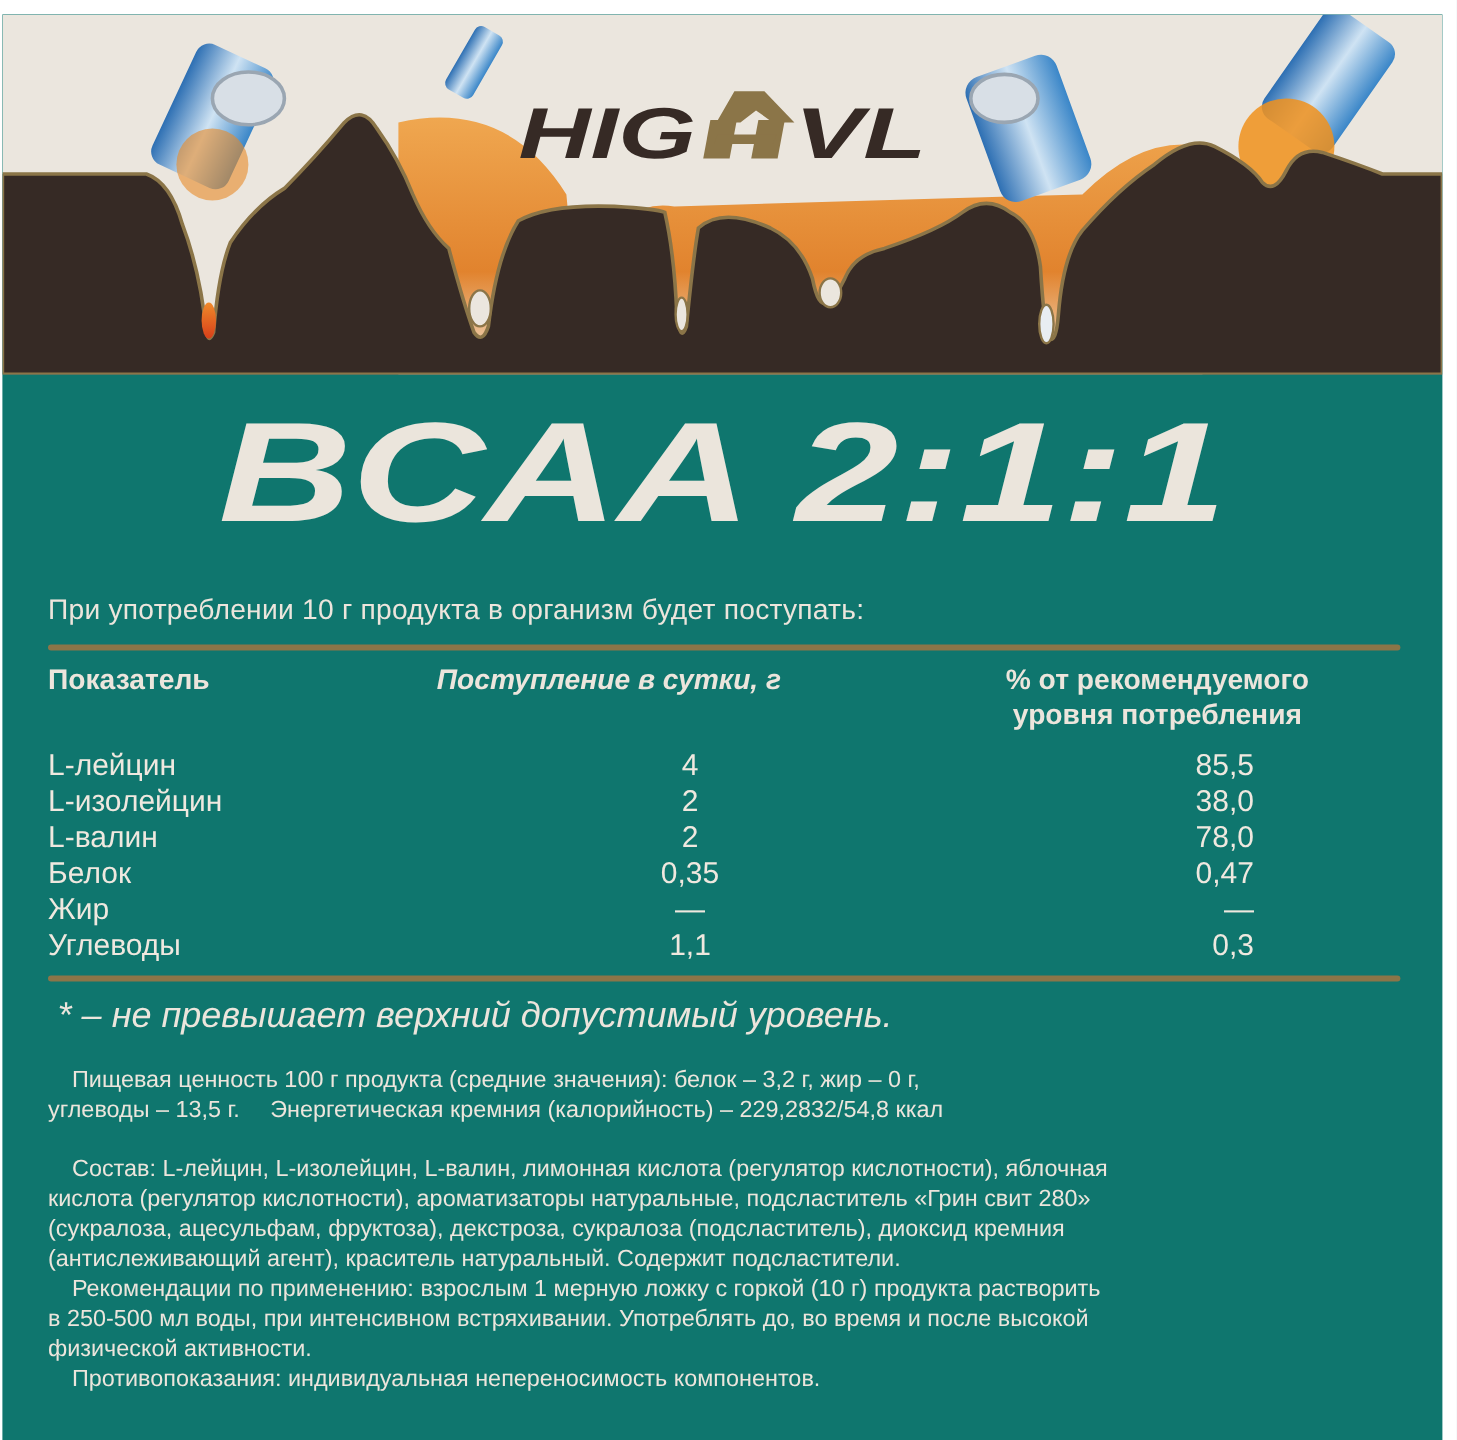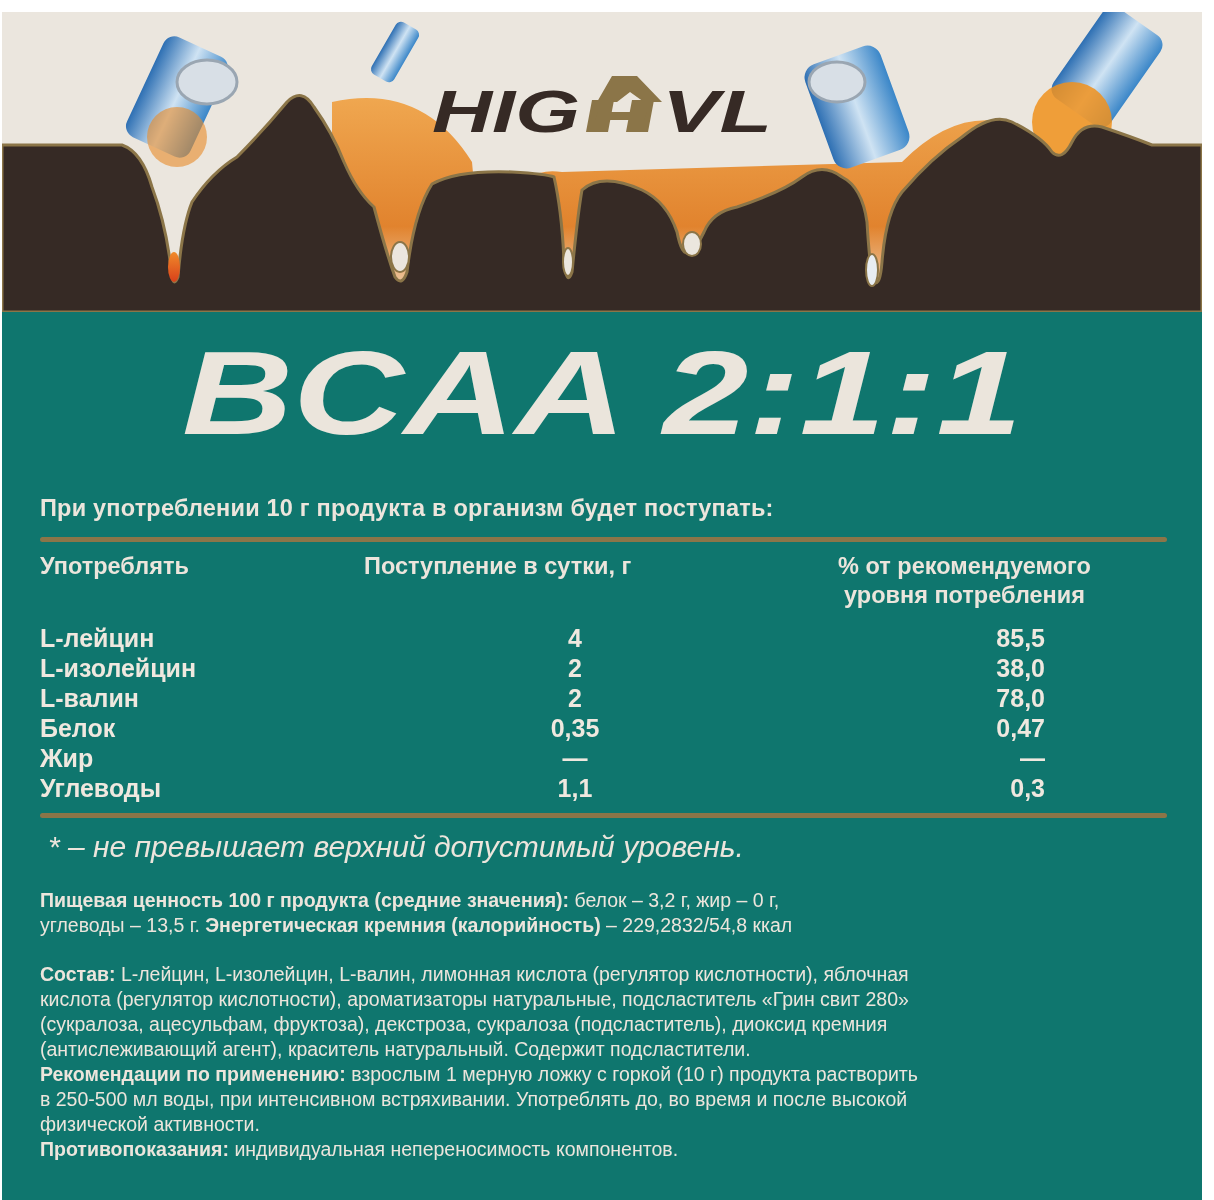--- a/index.html
+++ b/index.html
@@ -3,38 +3,38 @@
 <meta charset="utf-8">
 <style>
   html,body{margin:0;padding:0;background:#ffffff;}
   body{width:1214px;height:1200px;position:relative;overflow:hidden;font-family:"Liberation Sans","DejaVu Sans",sans-serif;}
   .canvas{position:absolute;left:2px;top:12px;width:1200px;height:1200px;background:#0f766e;overflow:hidden;}
   .hero{position:absolute;left:0;top:0;width:1200px;height:300px;}
   .hero svg{display:block;}
   .logo{position:absolute;left:430px;top:58px;width:345px;height:70px;}
   .title{position:absolute;left:0;top:330px;width:1200px;text-align:center;}
   .title svg{display:block;margin:0 auto;}
-  .intro{position:absolute;left:38px;top:483px;font-size:23.5px;font-weight:bold;color:#ece5dc;letter-spacing:0.2px;}
+  .intro{position:absolute;left:38px;top:483px;font-size:23.5px;font-weight:normal;color:#ece5dc;letter-spacing:0.2px;}
   .rule{position:absolute;left:38px;width:1127px;height:5px;border-radius:3px;background:#8b7548;}
   .rule.top{top:525px;}
   .rule.bottom{top:801px;}
   .th{position:absolute;font-size:23.5px;font-weight:bold;color:#ece5dc;line-height:29px;}
   .th.c1{left:38px;top:540px;}
-  .th.c2{left:362px;top:540px;}
+  .th.c2{left:362px;top:540px;font-style:italic;}
   .th.c3{left:760px;top:540px;width:405px;text-align:center;}
   .rows{position:absolute;left:38px;top:611px;width:1127px;}
-  .row{position:relative;height:30px;font-size:25px;color:#efe8df;line-height:30px;font-weight:bold;}
+  .row{position:relative;height:30px;font-size:25px;color:#efe8df;line-height:30px;}
   .row .n{position:absolute;left:0;top:0;}
   .row .v1{position:absolute;left:470px;width:130px;text-align:center;top:0;}
   .row .v2{position:absolute;left:900px;width:105px;text-align:right;top:0;}
   .footnote{position:absolute;left:46px;top:818px;font-size:30px;font-style:italic;color:#ece5dc;}
   .para{position:absolute;left:38px;color:#ece5dc;font-size:19.5px;line-height:25px;width:1130px;}
   .p-nutrition{top:876px;}
   .p-compo{top:950px;}
-  .lbl{font-weight:bold;}
+  .lbl{font-weight:normal;margin-left:20px;}
 </style>
 </head>
 <body>
 
 <div class="canvas">
 
   <div class="hero">
     <svg width="1200" height="300" viewBox="0 0 1200 300">
       <defs>
         <linearGradient id="orangeG" x1="0" y1="0" x2="0" y2="1">
@@ -104,21 +104,21 @@
 
   <div class="title">
     <svg width="880" height="110" viewBox="0 0 880 110">
       <text x="440" y="92" text-anchor="middle" font-family="Liberation Sans, sans-serif" font-weight="bold" font-style="italic" font-size="118" fill="#ebe5dc" textLength="840" lengthAdjust="spacingAndGlyphs">BCAA 2:1:1</text>
     </svg>
   </div>
 
   <div class="intro">При употреблении 10 г продукта в организм будет поступать:</div>
   <div class="rule top"></div>
 
-  <div class="th c1">Употреблять</div>
+  <div class="th c1">Показатель</div>
   <div class="th c2">Поступление в сутки, г</div>
   <div class="th c3">
     <div>% от рекомендуемого</div>
     <div>уровня потребления</div>
   </div>
 
   <div class="rows">
     <div class="row">
       <span class="n">L-лейцин</span>
       <span class="v1">4</span>

